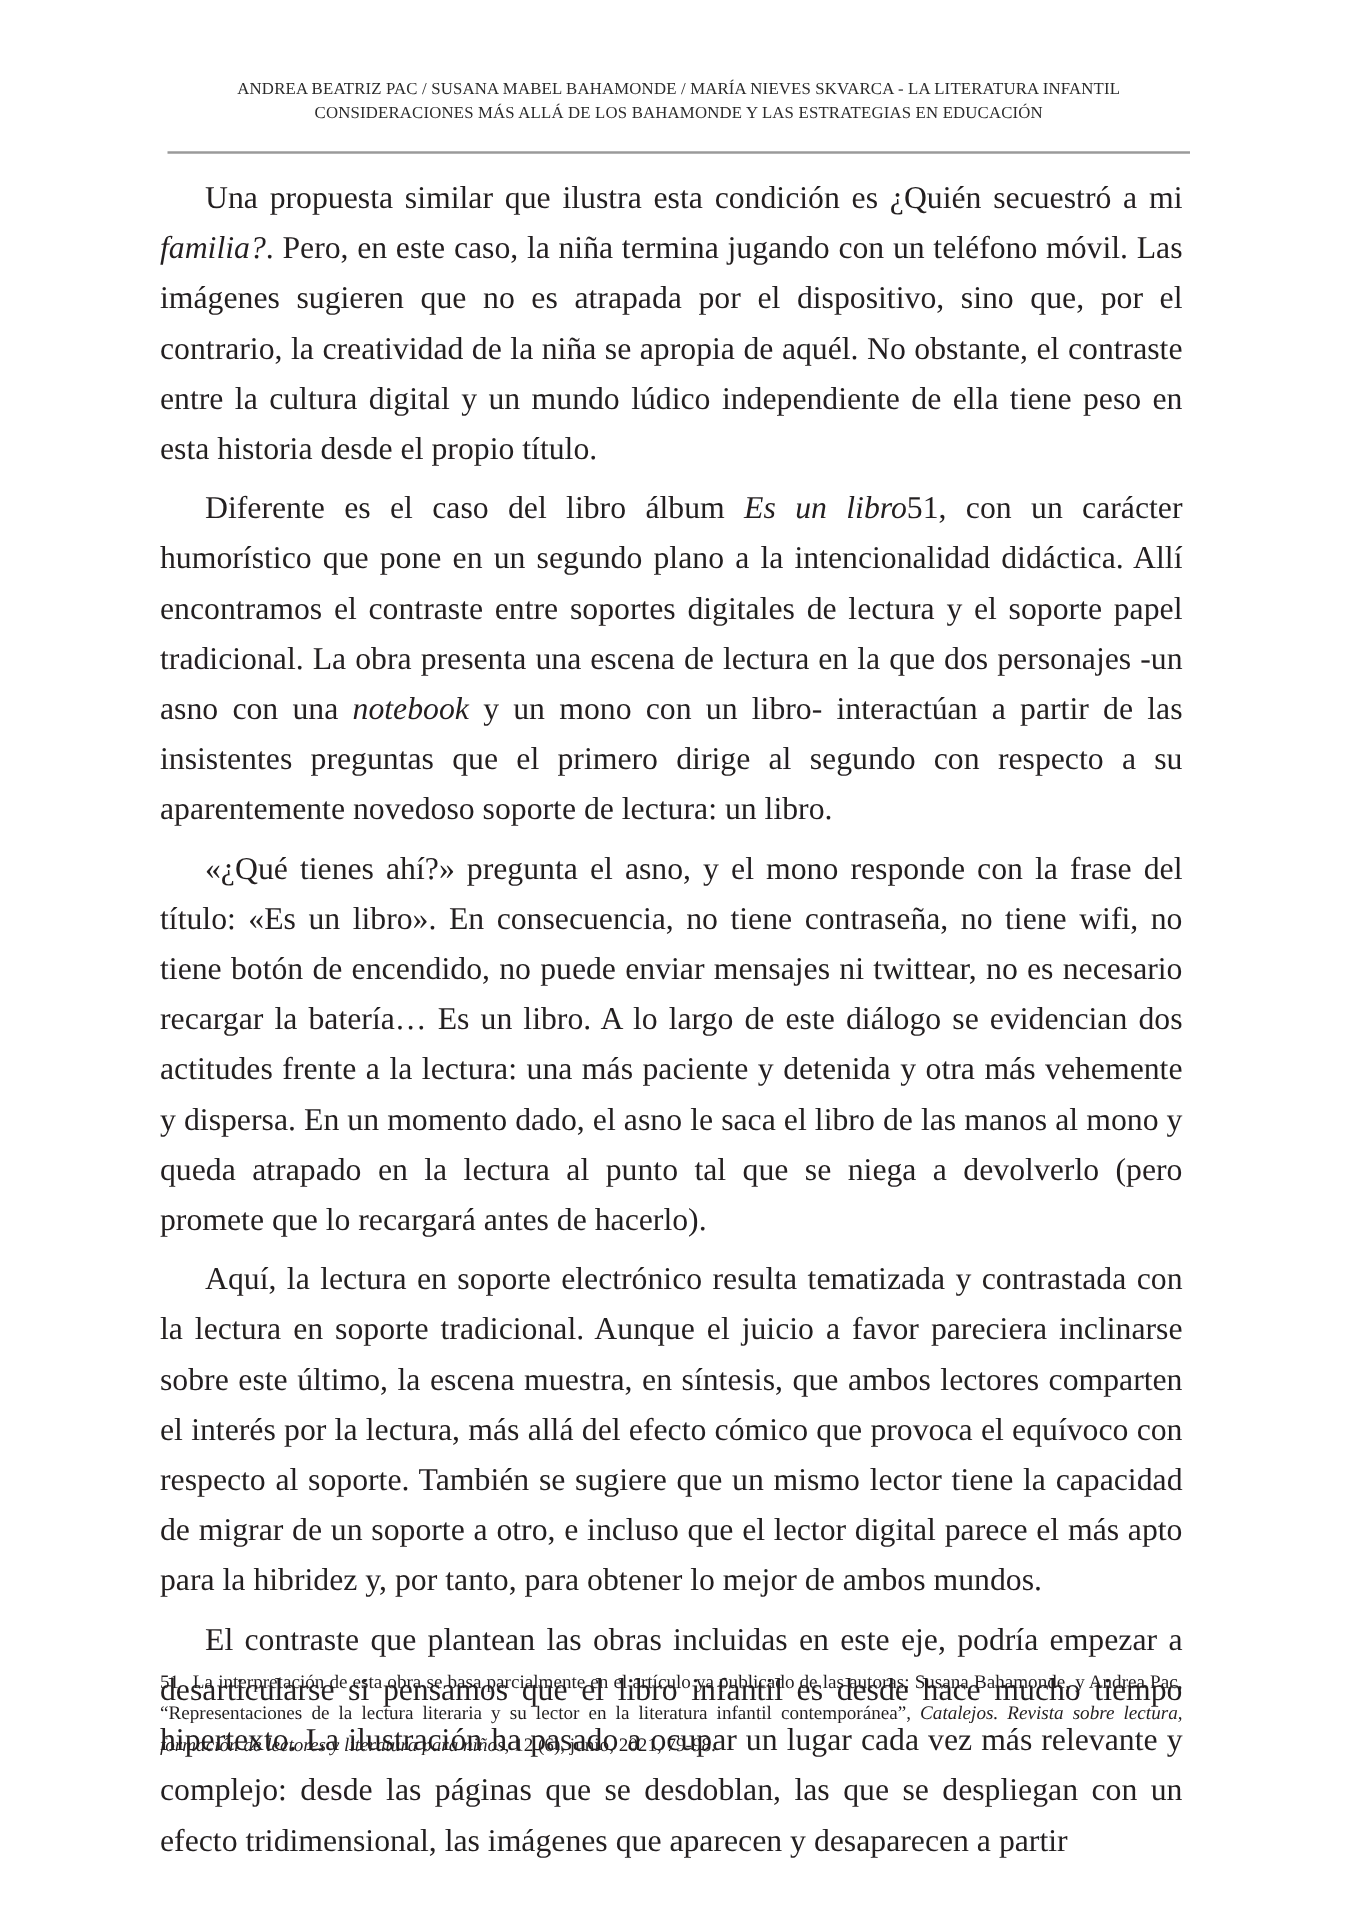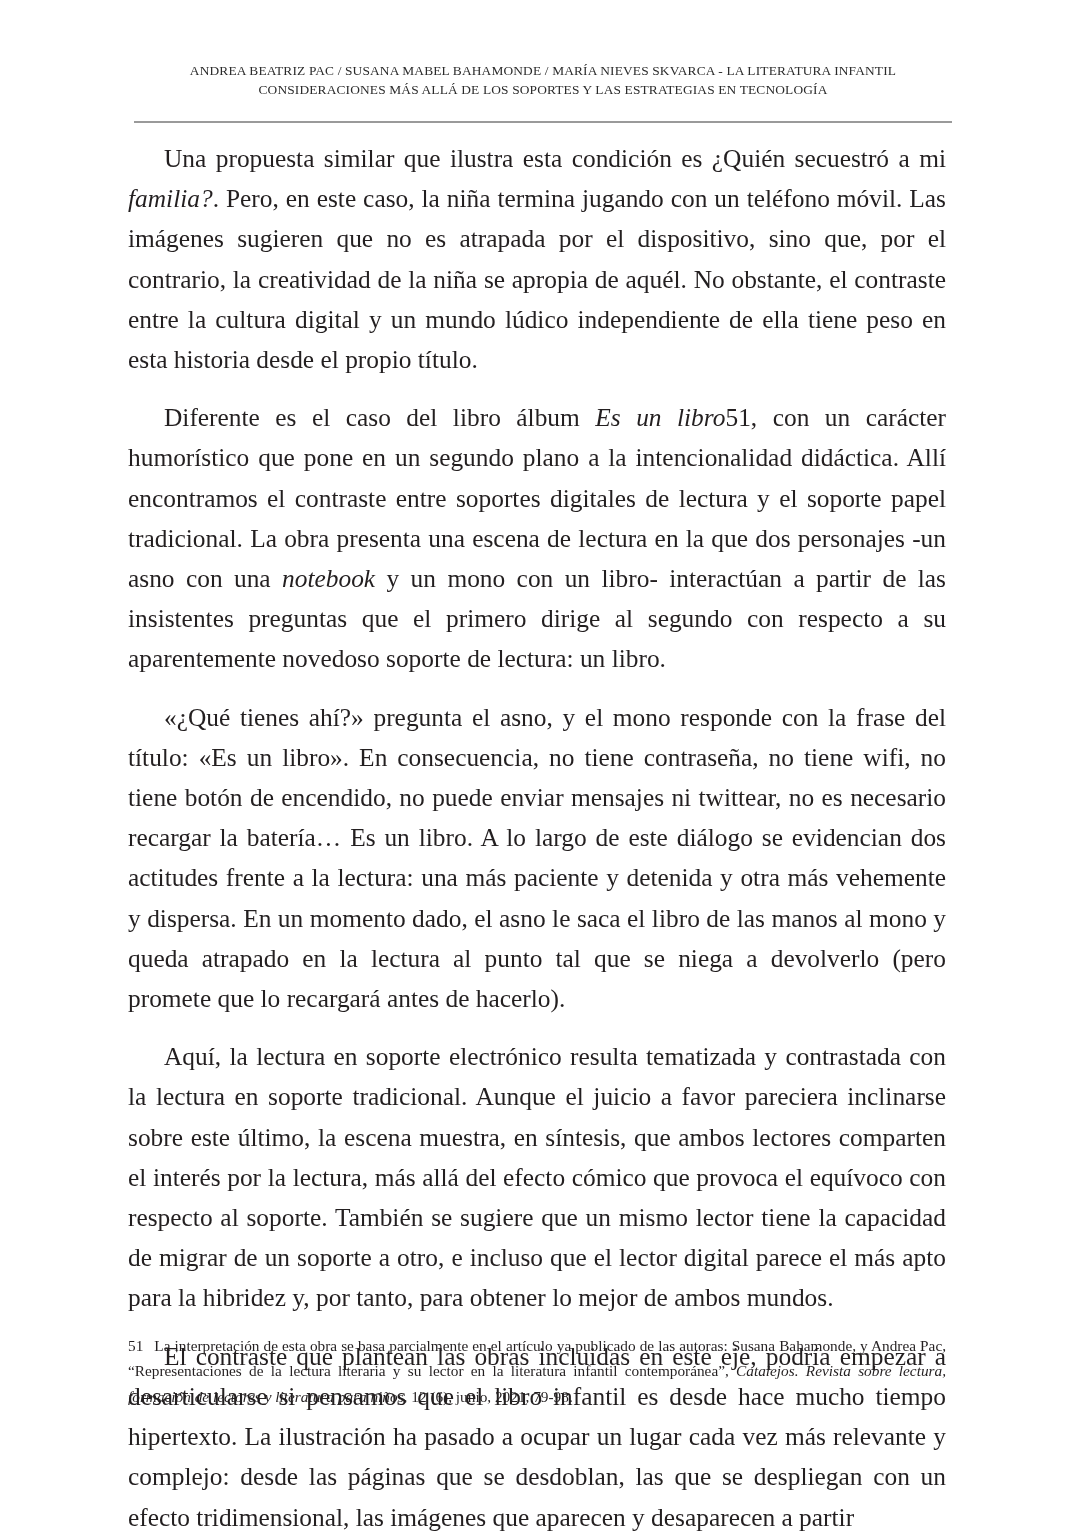--- a/index.html
+++ b/index.html
@@ -53,21 +53,21 @@
     margin: 0 0 0 0;
     text-align: justify;
     text-justify: inter-word;
     font-size: 25.4px;
     line-height: 40.2px;
     text-indent: 36px;
     color: #231f20;
     -webkit-hyphens: none;
     hyphens: none;
   }
-  p.body + p.body { margin-top: 18px; }
+  p.body + p.body { margin-top: 7px; }
   p.body i, p.body em { }
 
   
   .footnote {
     position: absolute;
     left: 128px;
     top: 1333px;
     width: 818px;
     font-size: 15.3px;
     line-height: 25.4px;
@@ -89,21 +89,21 @@
     height: 1537px;
   }
 </style>
 </head>
 <body>
 
 <div class="page">
 
   <div class="runhead">
     <span class="rh-line">ANDREA BEATRIZ PAC / SUSANA MABEL BAHAMONDE  / MARÍA NIEVES SKVARCA - LA LITERATURA INFANTIL</span>
-    <span class="rh-line">CONSIDERACIONES MÁS ALLÁ DE LOS SOPORTES Y LAS ESTRATEGIAS EN TECNOLOGÍA</span>
+    <span class="rh-line">CONSIDERACIONES MÁS ALLÁ DE LOS BAHAMONDE Y LAS ESTRATEGIAS EN EDUCACIÓN</span>
   </div>
   <div class="runhead-rule"></div>
 
   <div class="column">
 
     <p class="body"><span>Una propuesta similar que ilustra esta condición es ¿Quién secuestró a mi </span><i>familia?</i><span>. Pero, en este caso, la niña termina jugando con un teléfono móvil. Las imágenes sugieren que no es atrapada por el dispositivo, sino que, por el contrario, la creatividad de la niña se apropia de aquél. No obstante, el contraste entre la cultura digital y un mundo lúdico independiente de ella tiene peso en esta historia desde el propio título.</span></p>
 
     <p class="body"><span>Diferente es el caso del libro álbum </span><i>Es un libro</i><span>51, con un carácter humorístico que pone en un segundo plano a la intencionalidad didáctica. Allí encontramos el contraste entre soportes digitales de lectura y el soporte papel tradicional. La obra presenta una escena de lectura en la que dos personajes -un asno con una </span><i>notebook</i><span> y un mono con un libro- interactúan a partir de las insistentes preguntas que el primero dirige al segundo con respecto a su aparentemente novedoso soporte de lectura: un libro.</span></p>
 
     <p class="body">«¿Qué tienes ahí?» pregunta el asno, y el mono responde con la frase del título: «Es un libro». En consecuencia, no tiene contraseña, no tiene wifi, no tiene botón de encendido, no puede enviar mensajes ni twittear, no es necesario recargar la batería… Es un libro. A lo largo de este diálogo se evidencian dos actitudes frente a la lectura: una más paciente y detenida y otra más vehemente y dispersa. En un momento dado, el asno le saca el libro de las manos al mono y queda atrapado en la lectura al punto tal que se niega a devolverlo (pero promete que lo recargará antes de hacerlo).</p>

